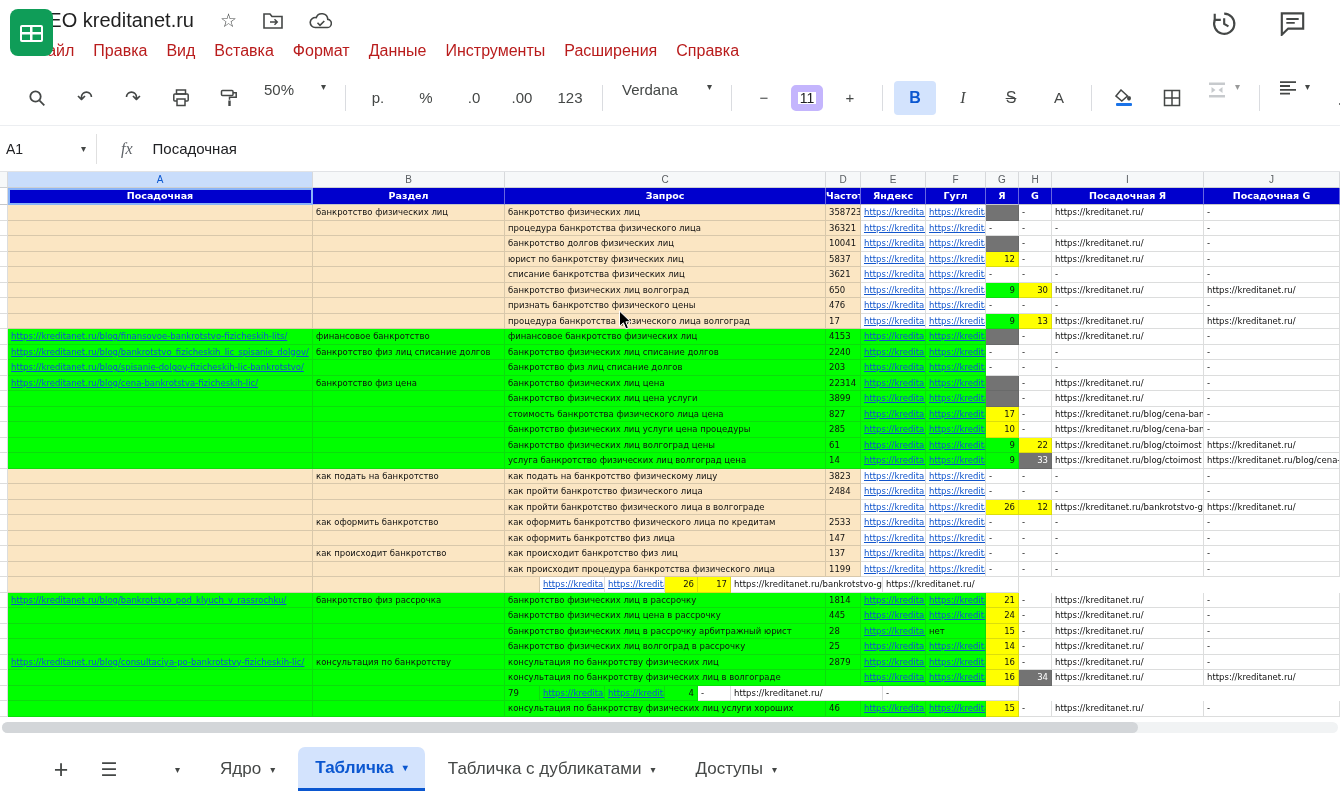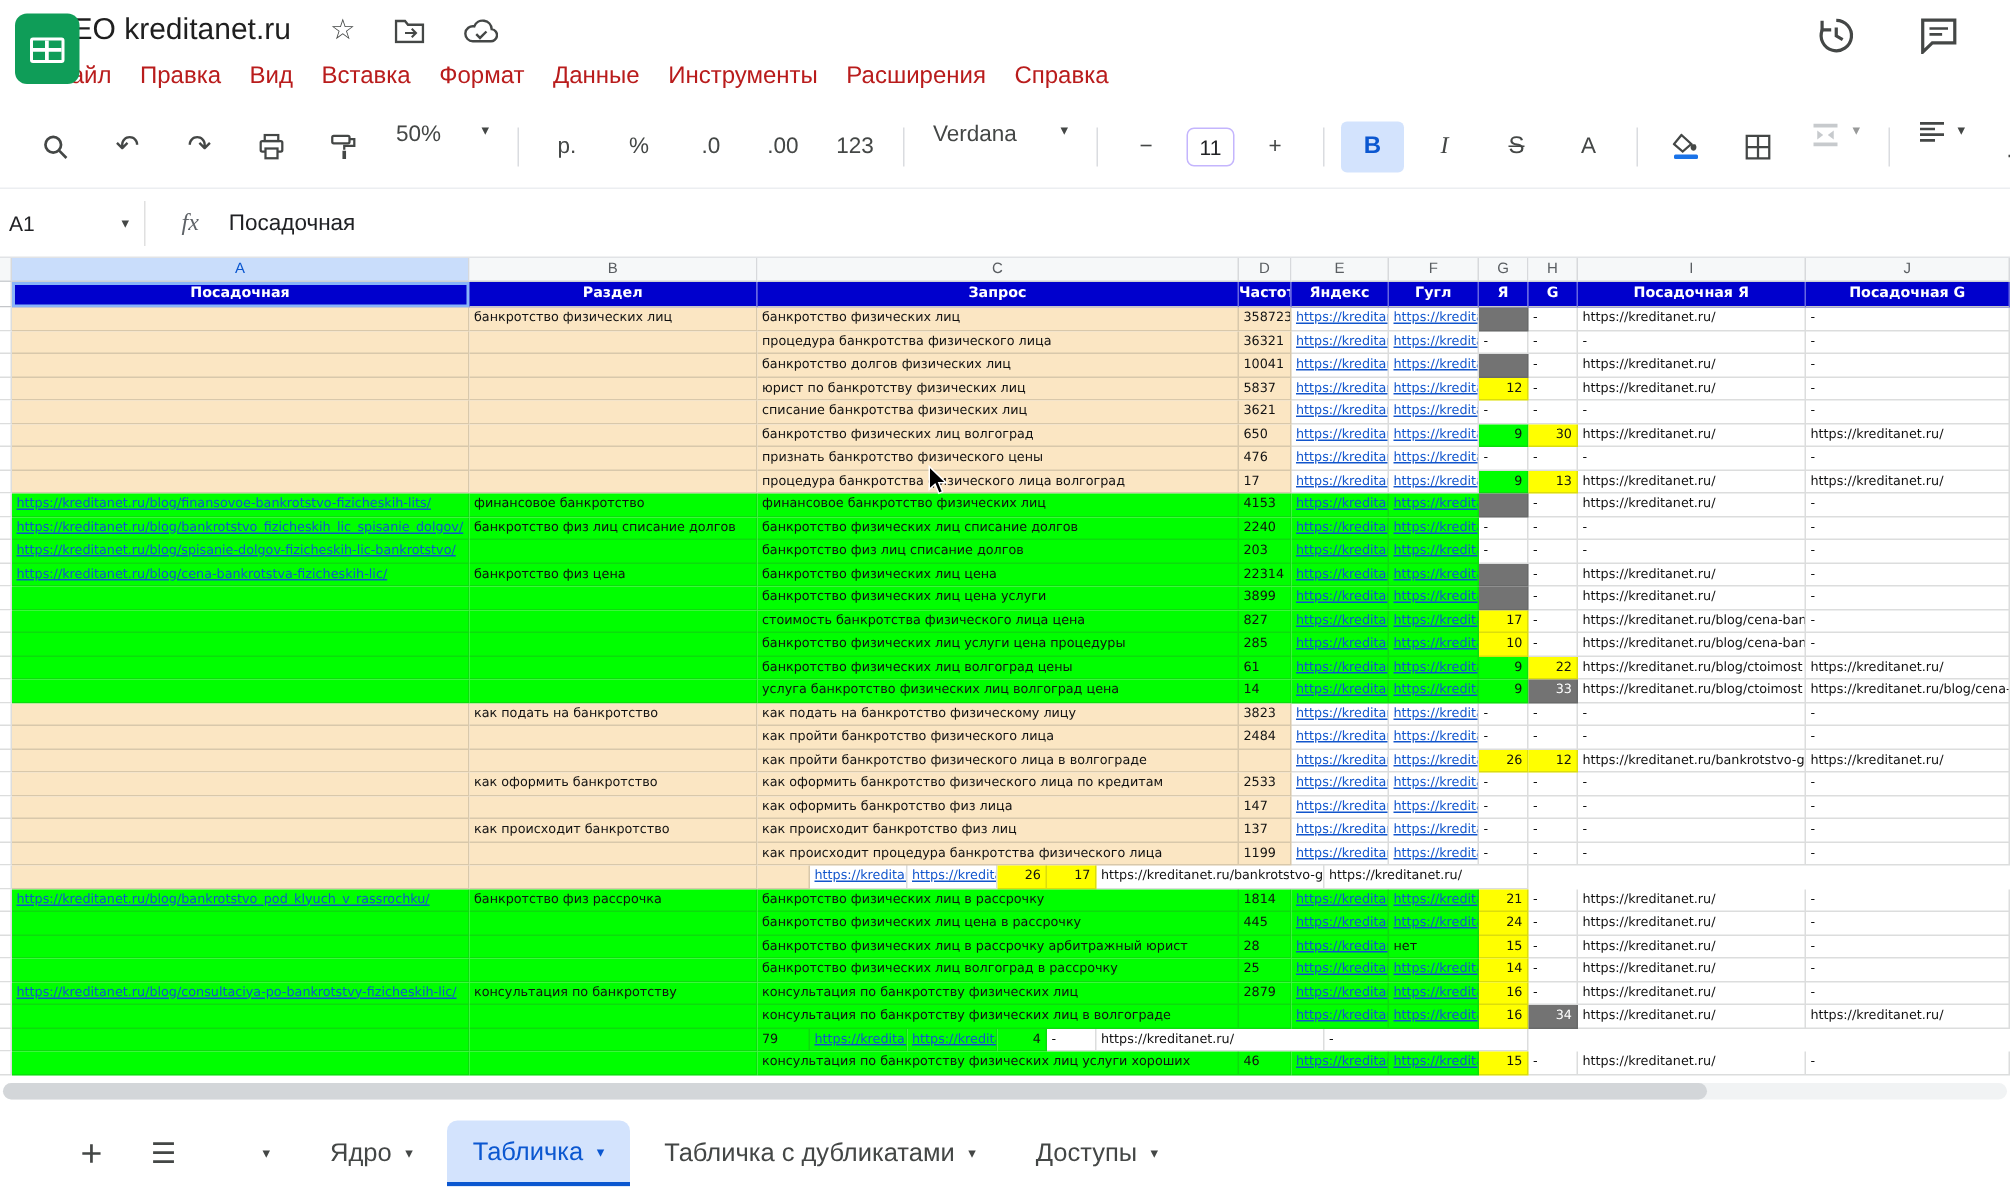--- a/index.html
+++ b/index.html
@@ -27,21 +27,21 @@
   .tb.txt{font-size:15px;font-weight:500}
   .tb.bold{font-weight:700;font-size:16px}
   .tb.active{background:#d3e3fd;color:#0b57d0}
   .tb.italic{font-style:italic;font-family:"Liberation Serif",serif;font-size:16px}
   .tb.strike{text-decoration:line-through}
   .sep{flex:0 0 auto;width:1px;height:26px;background:#dadce0;margin:0 5px}
   .tb-select{flex:0 0 auto;display:flex;align-items:flex-start;justify-content:space-between;padding:0 8px;height:34px;border-radius:4px;font-size:15px;color:#444746;cursor:pointer}
   .tb-select .caret{font-size:10px;margin-left:8px;color:#444746}
   .zoom-sel{width:78px}
   .font-sel{width:106px}
-  .size-box{flex:0 0 auto;width:32px;height:26px;border:1px solid #c4b5fd;border-radius:5px;display:flex;align-items:center;justify-content:center;font-size:14px;color:#202124;cursor:text}
+  .size-box{flex:0 0 auto;width:32px;height:26px;border:7px solid #c4b5fd;border-radius:5px;display:flex;align-items:center;justify-content:center;font-size:14px;color:#202124;cursor:text}
   .fill-wrap{display:flex;flex-direction:column;align-items:center;gap:1px}
   .color-bar{width:16px;height:3px;background:#1a73e8;border-radius:1px}
   .disabled{opacity:.55}
 
   
   .formula-bar{height:46px;display:flex;align-items:center;border-bottom:1px solid #e1e3e6}
   .name-box{width:96px;display:flex;align-items:center;justify-content:space-between;padding:0 10px 0 6px;font-size:14px;color:#202124;cursor:pointer}
   .name-box .caret{font-size:10px;color:#444746}
   .fdiv{width:1px;height:30px;background:#e0e0e0}
   .fx{font-style:italic;font-family:"Liberation Serif",serif;font-size:16px;color:#5f6368;margin:0 20px 0 24px}
@@ -78,21 +78,21 @@
   
   .cursor{position:absolute;left:618px;top:310px;z-index:50;pointer-events:none}
 
   
   .tabbar{position:absolute;left:0;bottom:0;width:1340px;height:44px;background:#fff;display:flex;align-items:stretch;padding-left:40px;gap:6px}
   .tabbtn{background:none;border:none;width:42px;color:#444746;cursor:pointer;display:flex;align-items:center;justify-content:center}
   .tabbtn.add{font-size:25px}
   .tabbtn.menu{font-size:19px;margin-right:22px}
   .tab{display:flex;align-items:center;gap:9px;padding:0 17px;font-size:17px;color:#444746;cursor:pointer;white-space:nowrap}
   .tab .tcaret{font-size:10px;color:#444746}
-  .tab.active{background:#d3e3fd;color:#0b57d0;font-weight:400;border-radius:7px 7px 0 0;border-bottom:3px solid #0b57d0}
+  .tab.active{background:#d3e3fd;color:#0b57d0;font-weight:700;border-radius:7px 7px 0 0;border-bottom:3px solid #0b57d0}
   .tab.active .tcaret{color:#0b57d0}
   svg{display:block}
 </style>
 </head>
 <body>
 
 <div class="app">
 
   <header class="topbar">
     <div class="logo">

